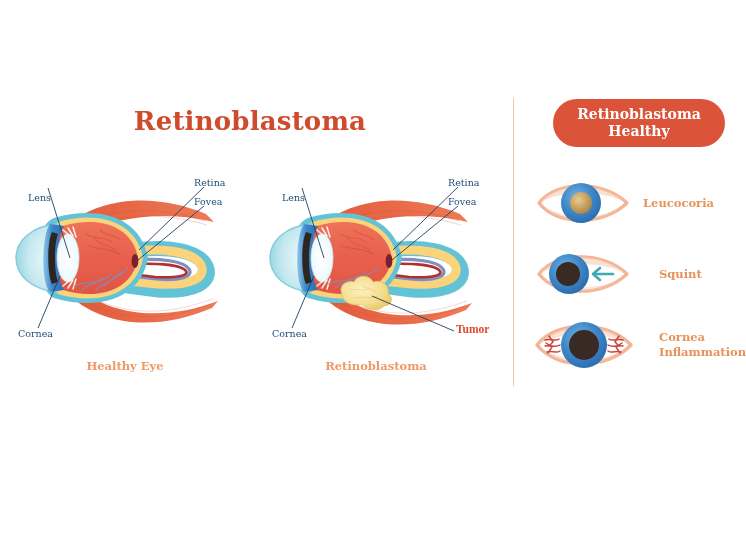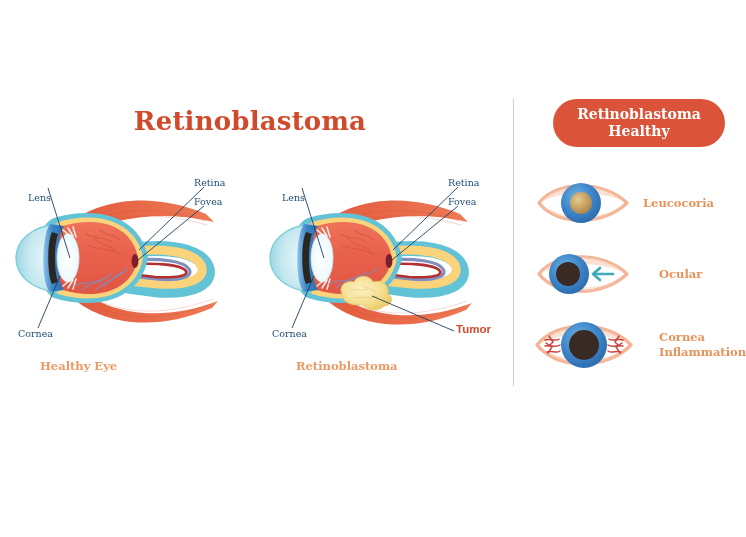--- a/index.html
+++ b/index.html
@@ -69,27 +69,28 @@
     font-size: 9.5px;
     font-weight: normal;
     white-space: nowrap;
     font-family: "DejaVu Serif", "Liberation Serif", serif;
   }
   .tumor-label {
     color: #D94A2E;
     font-size: 11.5px;
     font-weight: bold;
     white-space: nowrap;
-    font-family: Liberation Sans, sans-serif;
+    font-family: Liberation Serif, serif;
   }
   .eye-caption {
     color: #EE9A66;
     font-size: 11.5px;
     font-weight: bold;
     white-space: nowrap;
+    text-align: center;
     font-family: "DejaVu Serif", "Liberation Serif", serif;
   }
   .symptom-label {
     color: #E8935C;
     font-size: 11.5px;
     font-weight: bold;
     line-height: 15px;
     white-space: nowrap;
     font-family: "DejaVu Serif", "Liberation Serif", serif;
   }
@@ -361,21 +362,21 @@
       <path d="M8 31 C 26 8, 72 8, 96 31 C 72 54, 26 54, 8 31 Z" fill="#FFFFFF" stroke="#F3B294" stroke-width="3.2" stroke-linejoin="round"></path>
       <path d="M8 31 C 26 8, 72 8, 96 31 C 72 18, 30 18, 8 31 Z" fill="#F7C8AE" opacity="0.55"></path>
       <path d="M10 33 C 32 48, 72 48, 94 33 C 72 54, 28 54, 10 33 Z" fill="#F7C8AE" opacity="0.45"></path>
       <circle cx="38" cy="31" r="20" fill="url(#irisS)"></circle>
       <circle cx="37" cy="31" r="12" fill="#3A2A24"></circle>
       <g stroke="#3FA9B5" stroke-width="2.6" fill="none" stroke-linecap="round" stroke-linejoin="round">
         <line x1="82" y1="31" x2="63" y2="31"></line>
         <polyline points="69,25 62,31 69,37"></polyline>
       </g>
     </svg>
-    <div class="abs symptom-label" style="left:128px; top:24px;">Ocular</div>
+    <div class="abs symptom-label" style="left:128px; top:24px;">Squint</div>
   </div>
 
   <div class="abs" style="left:531px; top:312px; width:215px; height:66px;">
     <svg width="115" height="66" viewBox="0 0 115 66" style="position:absolute; left:0; top:0;">
       <defs>
         <radialGradient id="irisI" cx="40%" cy="35%" r="70%">
           <stop offset="0%" stop-color="#6FB4E4"></stop>
           <stop offset="55%" stop-color="#3E86C8"></stop>
           <stop offset="100%" stop-color="#2A6BAC"></stop>
         </radialGradient>

